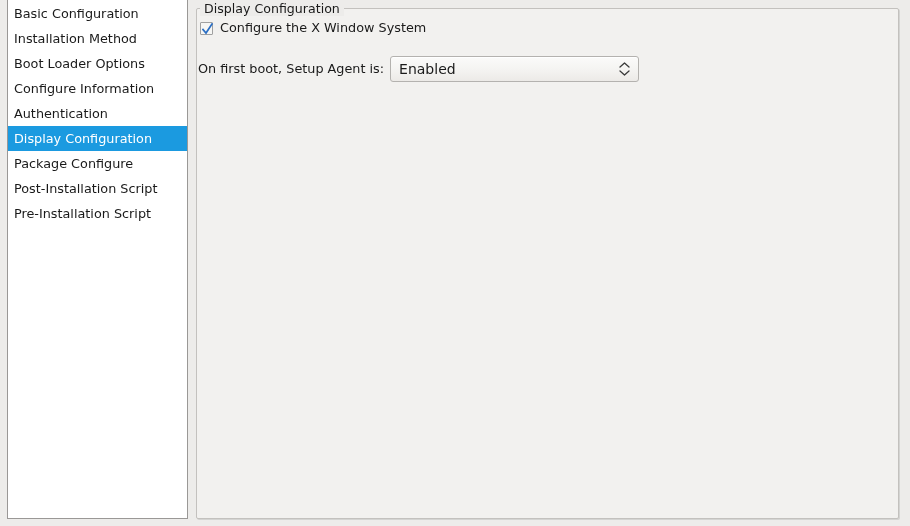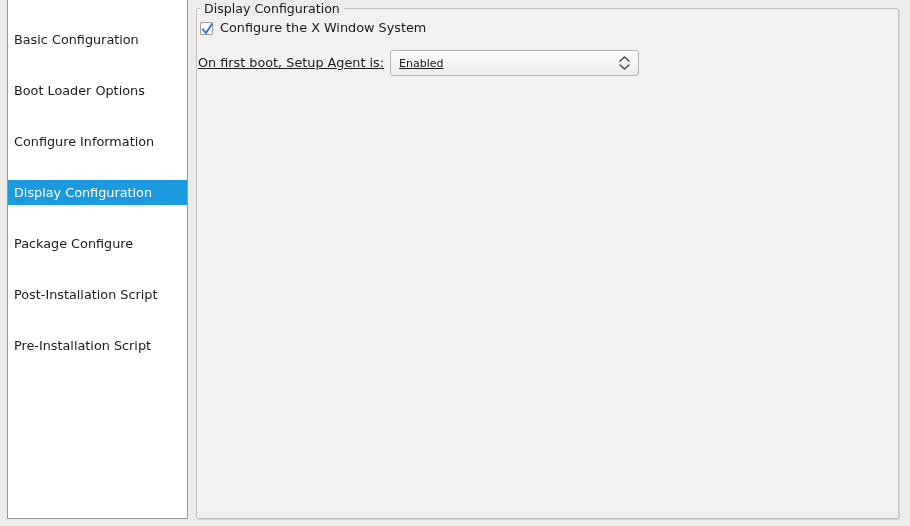--- a/index.html
+++ b/index.html
@@ -41,21 +41,20 @@
     padding: 0;
   }
   .nav-item {
     height: 25px;
     line-height: 25px;
     padding-left: 6px;
     white-space: nowrap;
     color: #1a1a1a;
     font-size: 12.8px;
     box-sizing: border-box;
-    margin-top: 26px;
   }
   .nav-item.selected {
     background: #1b9ae0;
     color: #ffffff;
   }
 
   
   #group-box {
     position: absolute;
     left: 196px;
@@ -110,25 +109,24 @@
   #xwindow-label {
     font-size: 12.8px;
     white-space: nowrap;
     line-height: 16px;
   }
 
   
   #setupagent-row {
     position: absolute;
     left: 198px;
-    top: 50px;
+    top: 56px;
     height: 26px;
     display: flex;
     align-items: flex-end;
-    text-decoration: underline;
   }
   #setupagent-label {
     font-size: 12.8px;
     white-space: nowrap;
     margin-right: 6px;
     line-height: 26px;
   }
   #setupagent-combo {
     width: 249px;
     height: 26px;
@@ -136,40 +134,42 @@
     border: 1px solid #b4b2af;
     border-radius: 3px;
     background: linear-gradient(to bottom, #fbfbfa 0%, #f4f3f1 55%, #eceae7 100%);
     box-shadow: inset 0 1px 0 #ffffff;
     display: flex;
     align-items: center;
     position: relative;
     padding: 0 8px;
   }
   #setupagent-value {
-    font-size: 11px;
+    font-size: 14px;
     color: #1a1a1a;
     white-space: nowrap;
   }
   #setupagent-arrow {
     position: absolute;
     right: 8px;
     top: 50%;
     transform: translateY(-50%);
     display: block;
   }
 </style>
 </head>
 <body>
 
 <div id="nav-panel">
   <ul id="nav-list">
       <li class="nav-item">Basic Configuration</li>
+      <li class="nav-item">Installation Method</li>
       <li class="nav-item">Boot Loader Options</li>
       <li class="nav-item">Configure Information</li>
+      <li class="nav-item">Authentication</li>
       <li class="nav-item selected">Display Configuration</li>
       <li class="nav-item">Package Configure</li>
       <li class="nav-item">Post-Installation Script</li>
       <li class="nav-item">Pre-Installation Script</li>
     </ul>
 </div>
 
 <div id="group-box"></div>
 
 <div id="group-title">Display Configuration</div>

